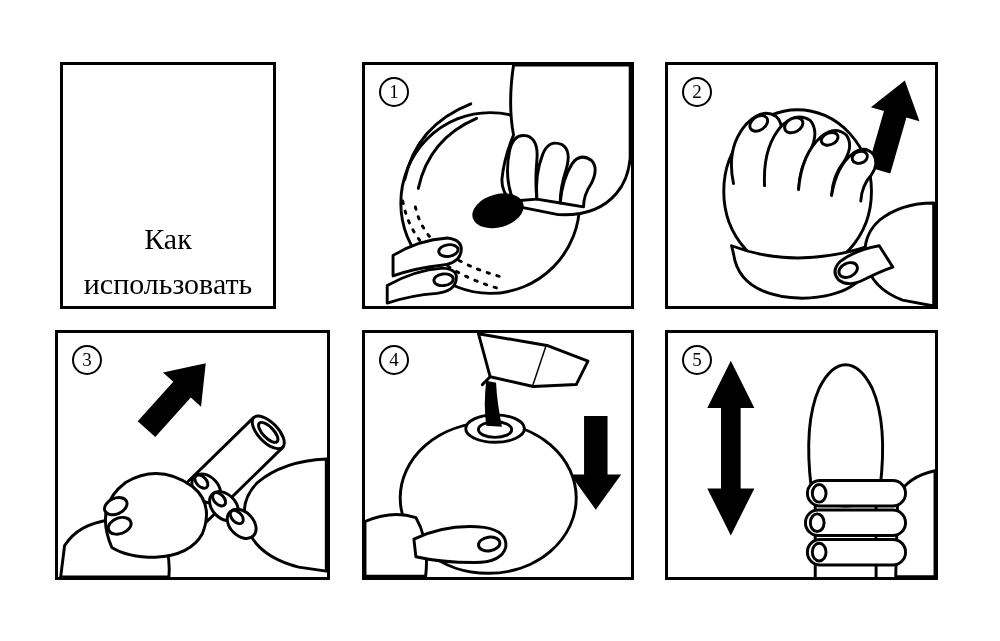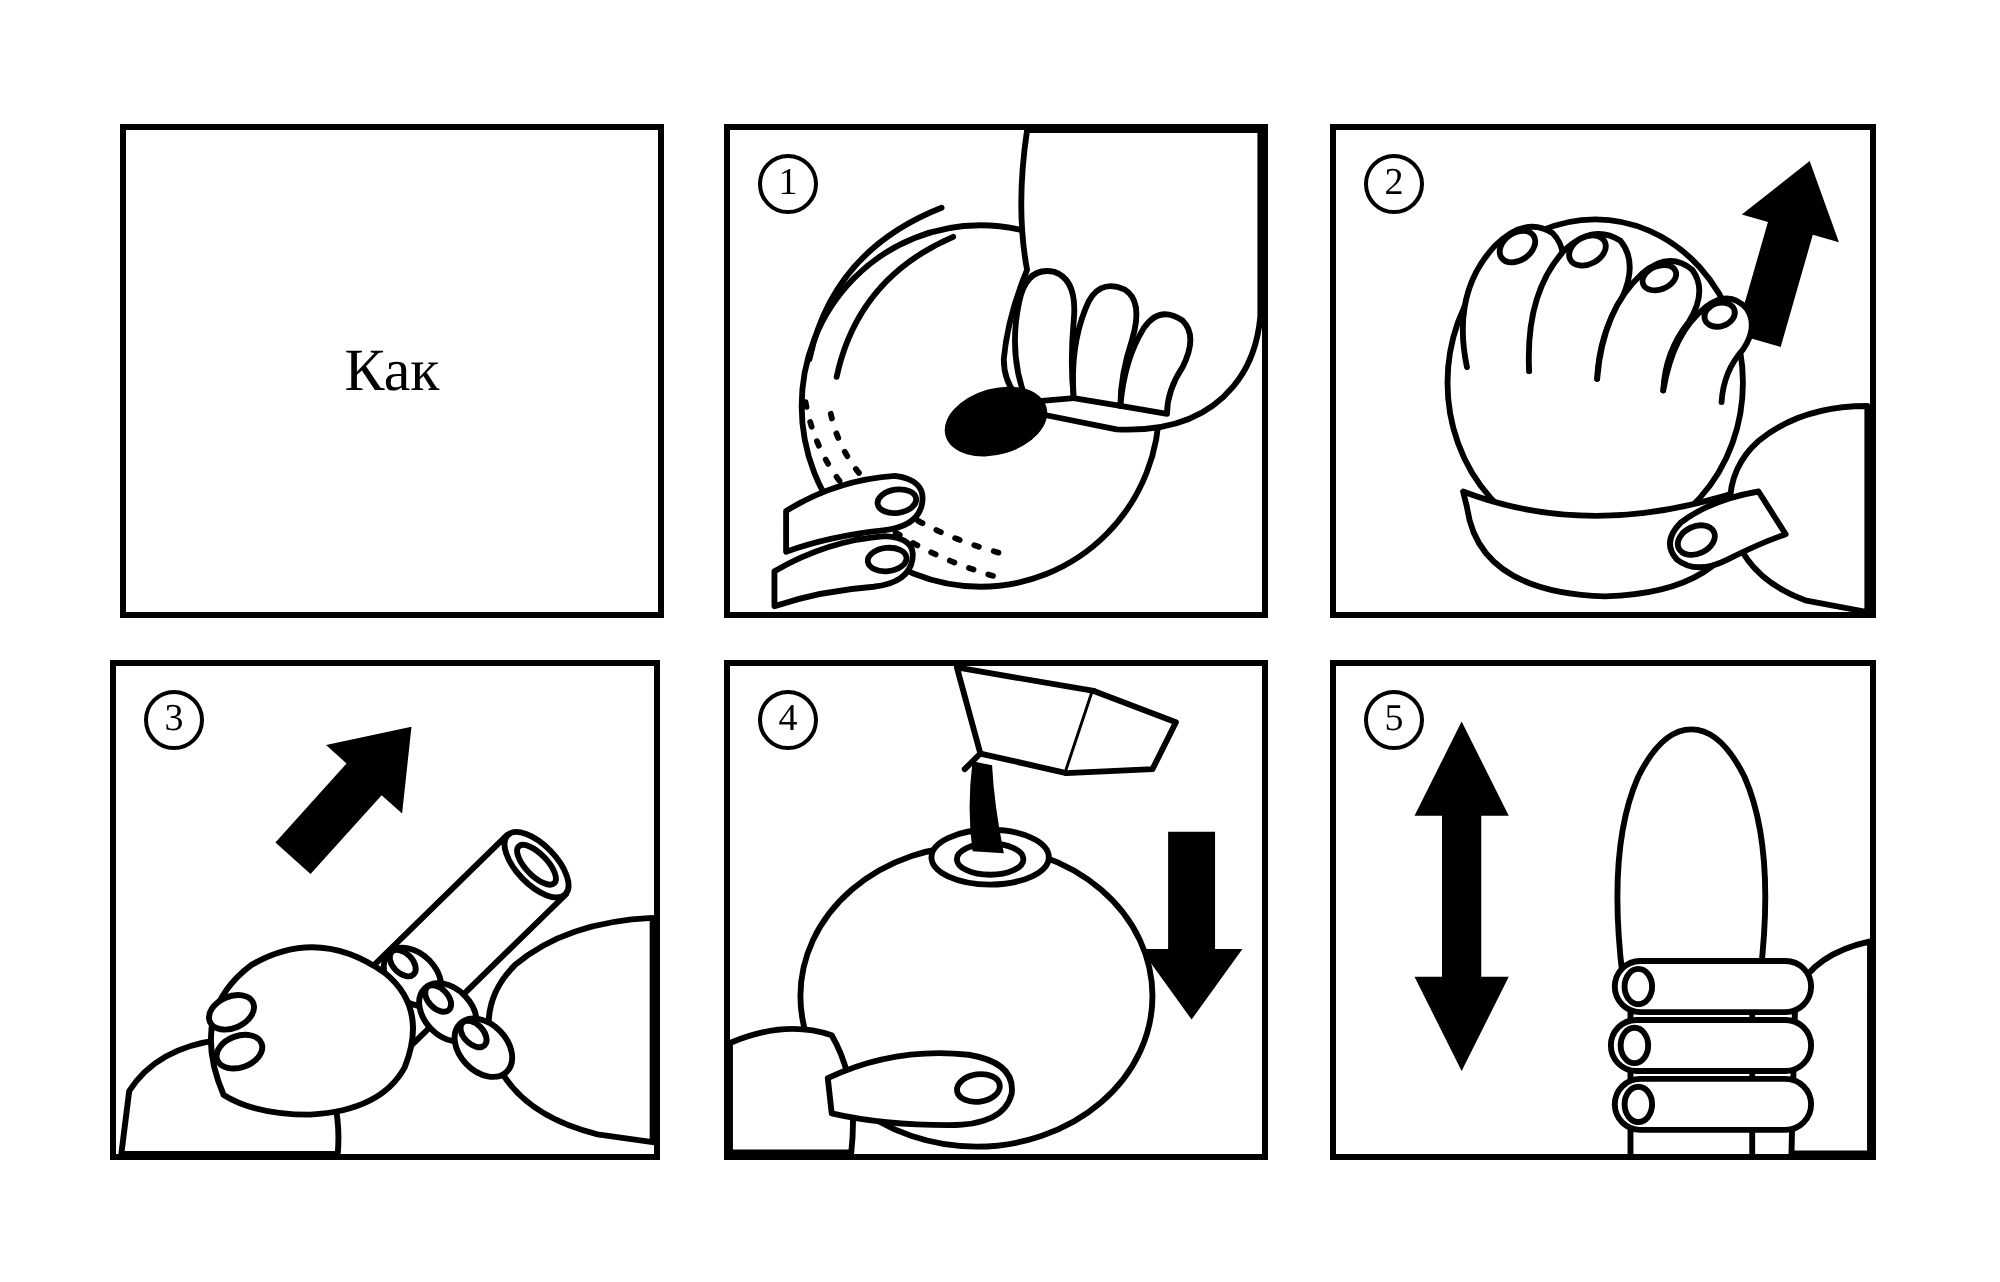--- a/index.html
+++ b/index.html
@@ -9,22 +9,22 @@
     background:var(--background);
     font-family:"Liberation Serif", serif;
     color:var(--line);
   }
   .panel {
     position:absolute; box-sizing:border-box;
     border:3px solid var(--line);
     background:var(--background);
     overflow:hidden;
   }
-  .p-intro { left:60px;  top:62px;  width:272px; height:247px;
-             display:flex; align-items:center; justify-content:center; }
+  .p-intro { left:60px;  top:62px;  width:216px; height:247px;
+             display:flex; align-items:flex-end; justify-content:center; }
   .p-s1    { left:362px; top:62px;  width:272px; height:247px; }
   .p-s2    { left:665px; top:62px;  width:273px; height:247px; }
   .p-s3    { left:55px;  top:330px; width:275px; height:250px; }
   .p-s4    { left:362px; top:330px; width:272px; height:250px; }
   .p-s5    { left:665px; top:330px; width:273px; height:250px; }
   .intro-title { text-align:center; font-size:30px; line-height:1.5; color:var(--line); }
   .intro-title span { display:block; }
   .step-num {
     position:absolute; left:14px; top:12px; z-index:2;
     width:30px; height:30px; box-sizing:border-box;
@@ -35,20 +35,21 @@
   .art { position:absolute; inset:0; width:100%; height:100%; color:var(--line); display:block; }
 </style>
 </head>
 <body>
 
 <div class="canvas">
 
   <div class="panel p-intro">
     <div class="intro-title">
       <span>Как</span>
+      <span>использовать</span>
     </div>
   </div>
 
   <div class="panel p-s1">
     <span class="step-num">1</span>
     <svg class="art" viewBox="0 0 272 248">
       <g stroke="currentColor" stroke-width="3" fill="none" stroke-linecap="round" stroke-linejoin="round">
         <ellipse cx="128" cy="142" rx="92" ry="93" fill="#fff"></ellipse>
         <path d="M40 118 Q 52 62 108 40"></path>
         <path d="M54 127 Q 65 76 114 55"></path>

